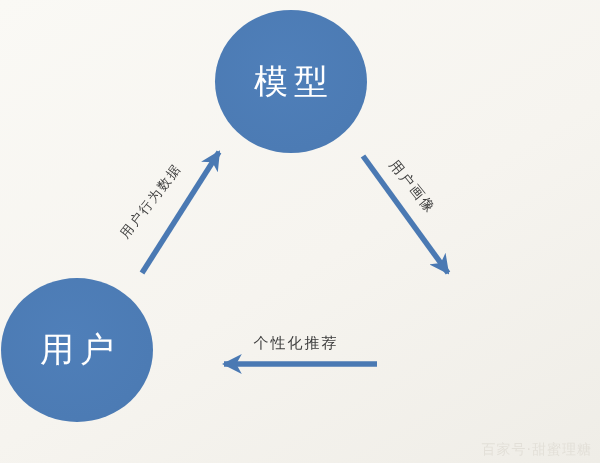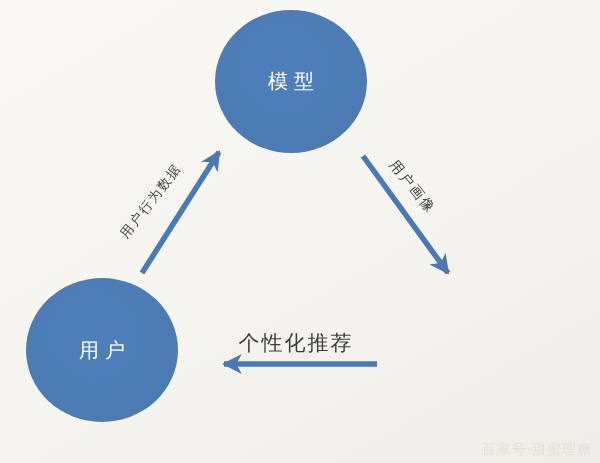--- a/index.html
+++ b/index.html
@@ -17,28 +17,28 @@
   .node {
     position: absolute;
     border-radius: 50%;
     background: radial-gradient(circle at 45% 40%, #4f7fb9 0%, #4c7bb4 70%, #4876ae 100%);
     display: flex;
     align-items: center;
     justify-content: center;
   }
   .node-label {
     color: #ffffff;
-    font-size: 20px;
+    font-size: 34px;
     letter-spacing: 6px;
     text-indent: 6px;
     font-weight: 400;
     white-space: nowrap;
   }
   #node-model   { left: 215px; top: 10px;  width: 152px; height: 143px; }
-  #node-user    { left: 26px;  top: 278px; width: 152px; height: 144px; }
+  #node-user    { left: 1px;  top: 278px; width: 152px; height: 144px; }
   #node-content { left: 412px; top: 283px; width: 156px; height: 147px; }
 
   .arrow-layer {
     position: absolute;
     left: 0; top: 0;
     width: 600px; height: 463px;
   }
   .edge-label {
     position: absolute;
     color: #3d3d3d;
@@ -51,21 +51,21 @@
     transform: translate(-50%, -50%) rotate(-52deg);
   }
   #label-profile {
     left: 412px; top: 187px;
     font-size: 14px;
     letter-spacing: 2px;
     transform: translate(-50%, -50%) rotate(51deg);
   }
   #label-recommend {
     left: 296px; top: 343px;
-    font-size: 21px;
+    font-size: 15px;
     letter-spacing: 2px;
     transform: translate(-50%, -50%);
   }
   .watermark {
     position: absolute;
     right: 8px;
     bottom: 4px;
     font-size: 14px;
     letter-spacing: 1px;
     color: #d8d4cb;

